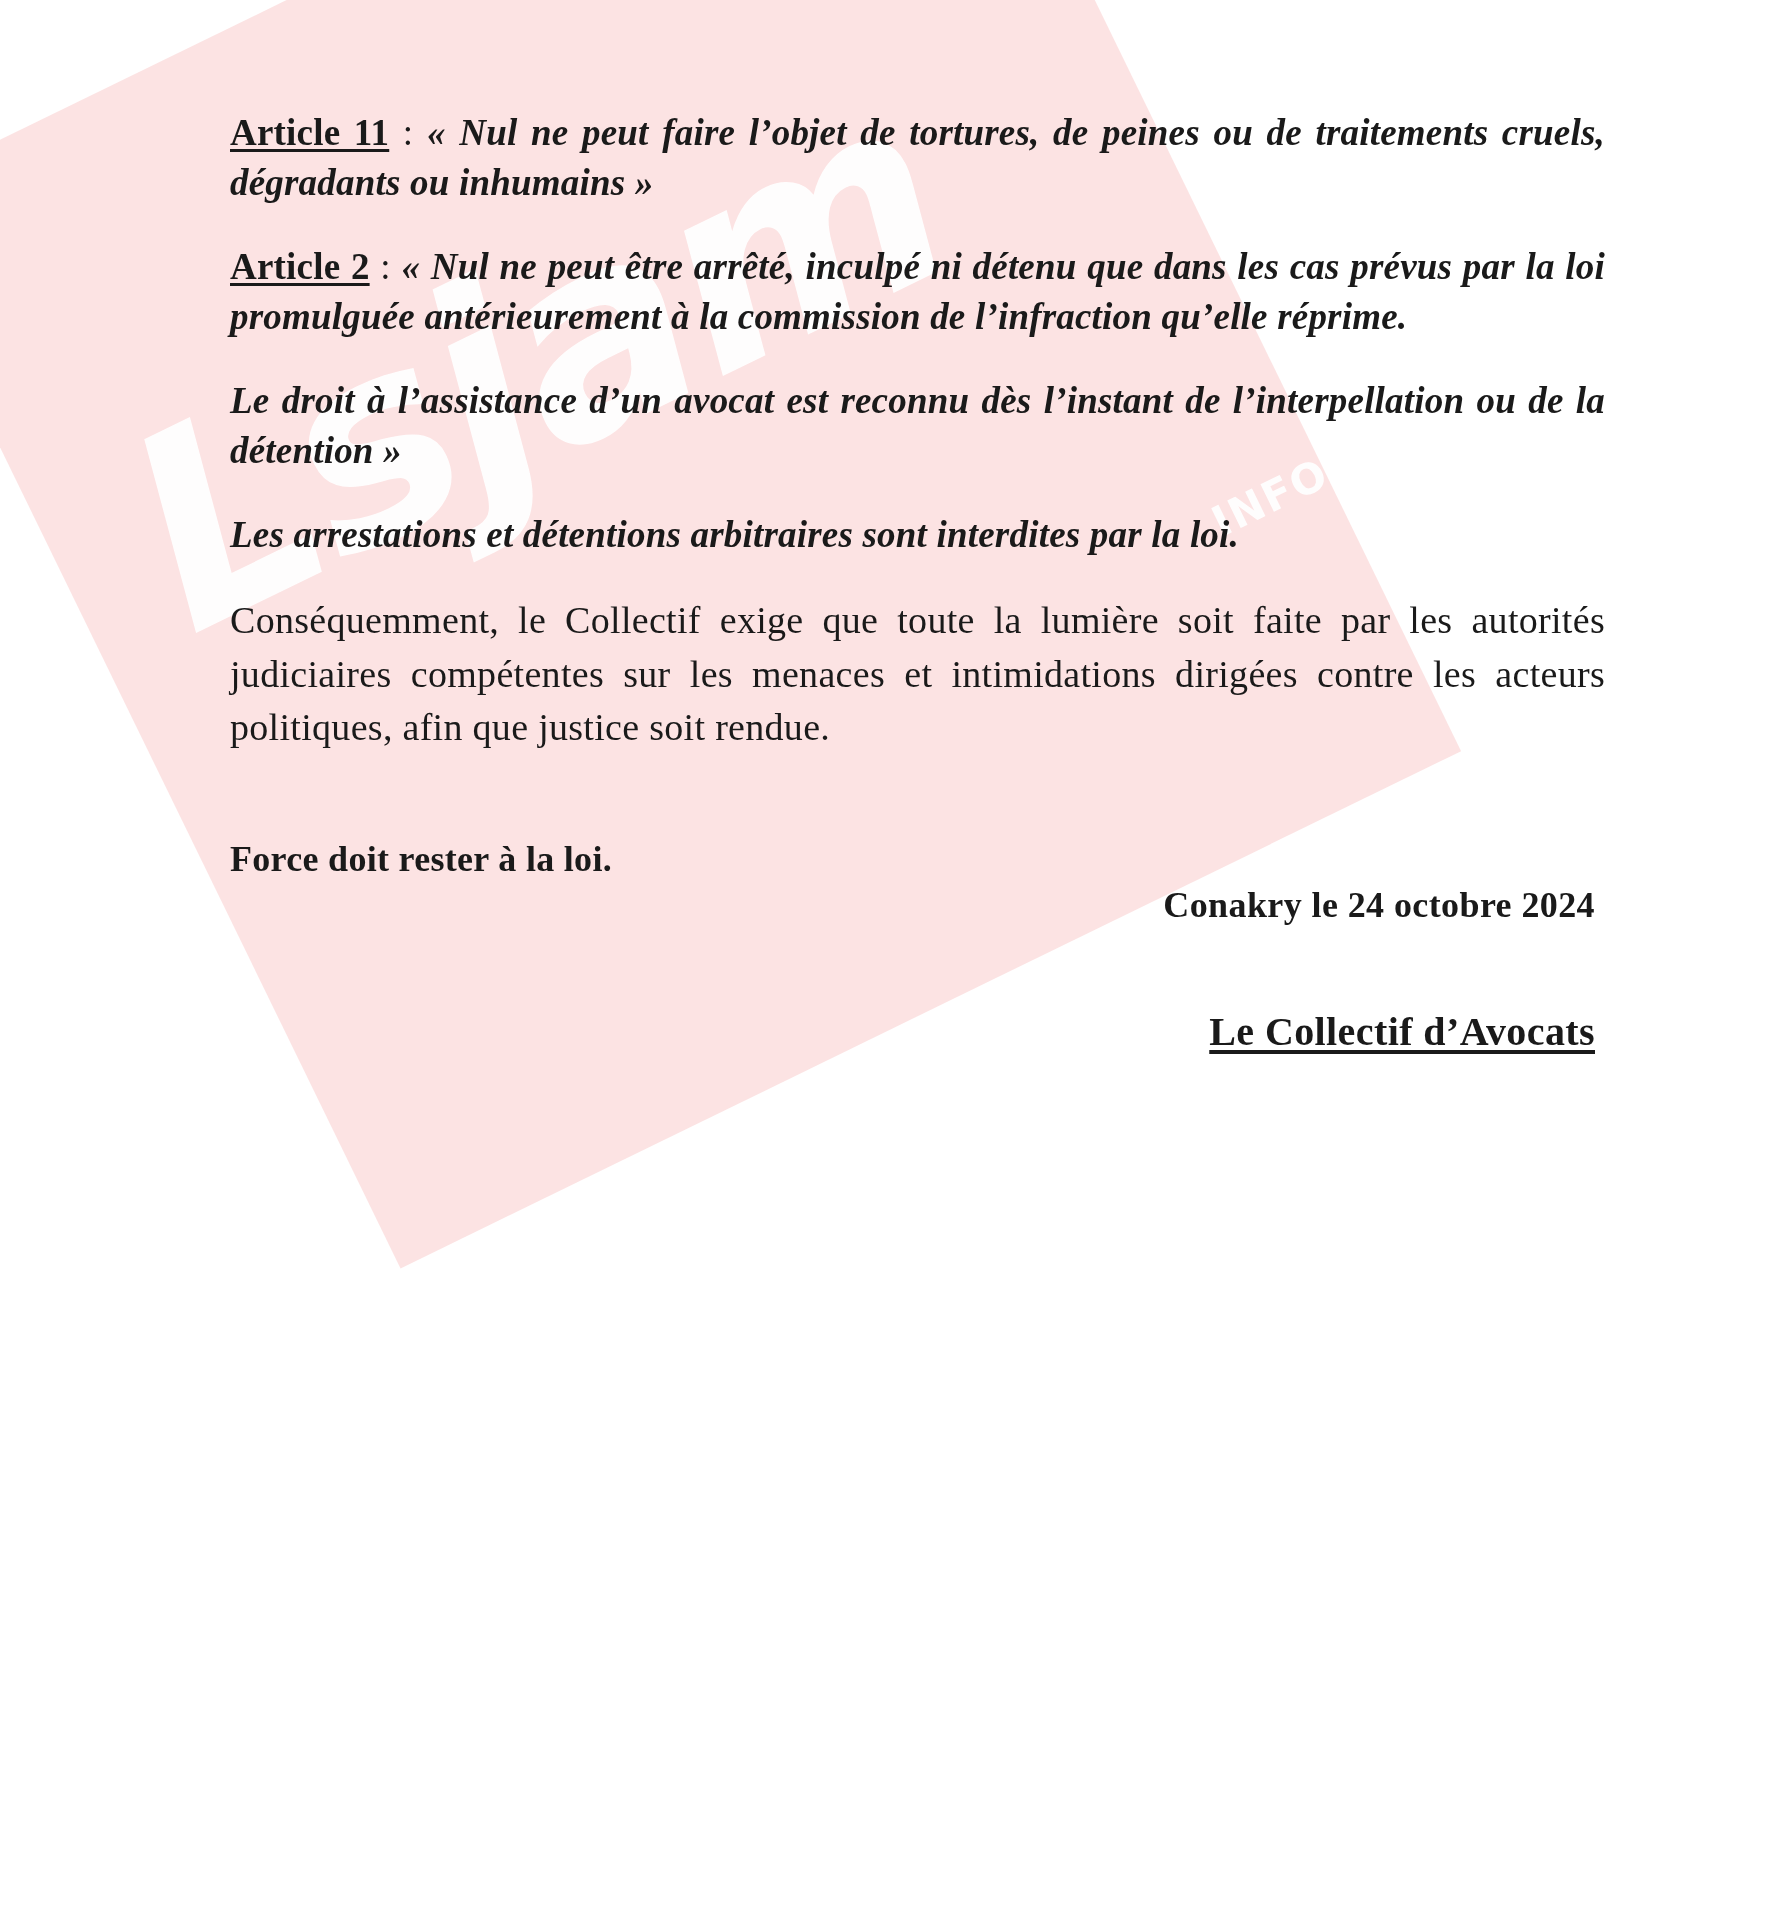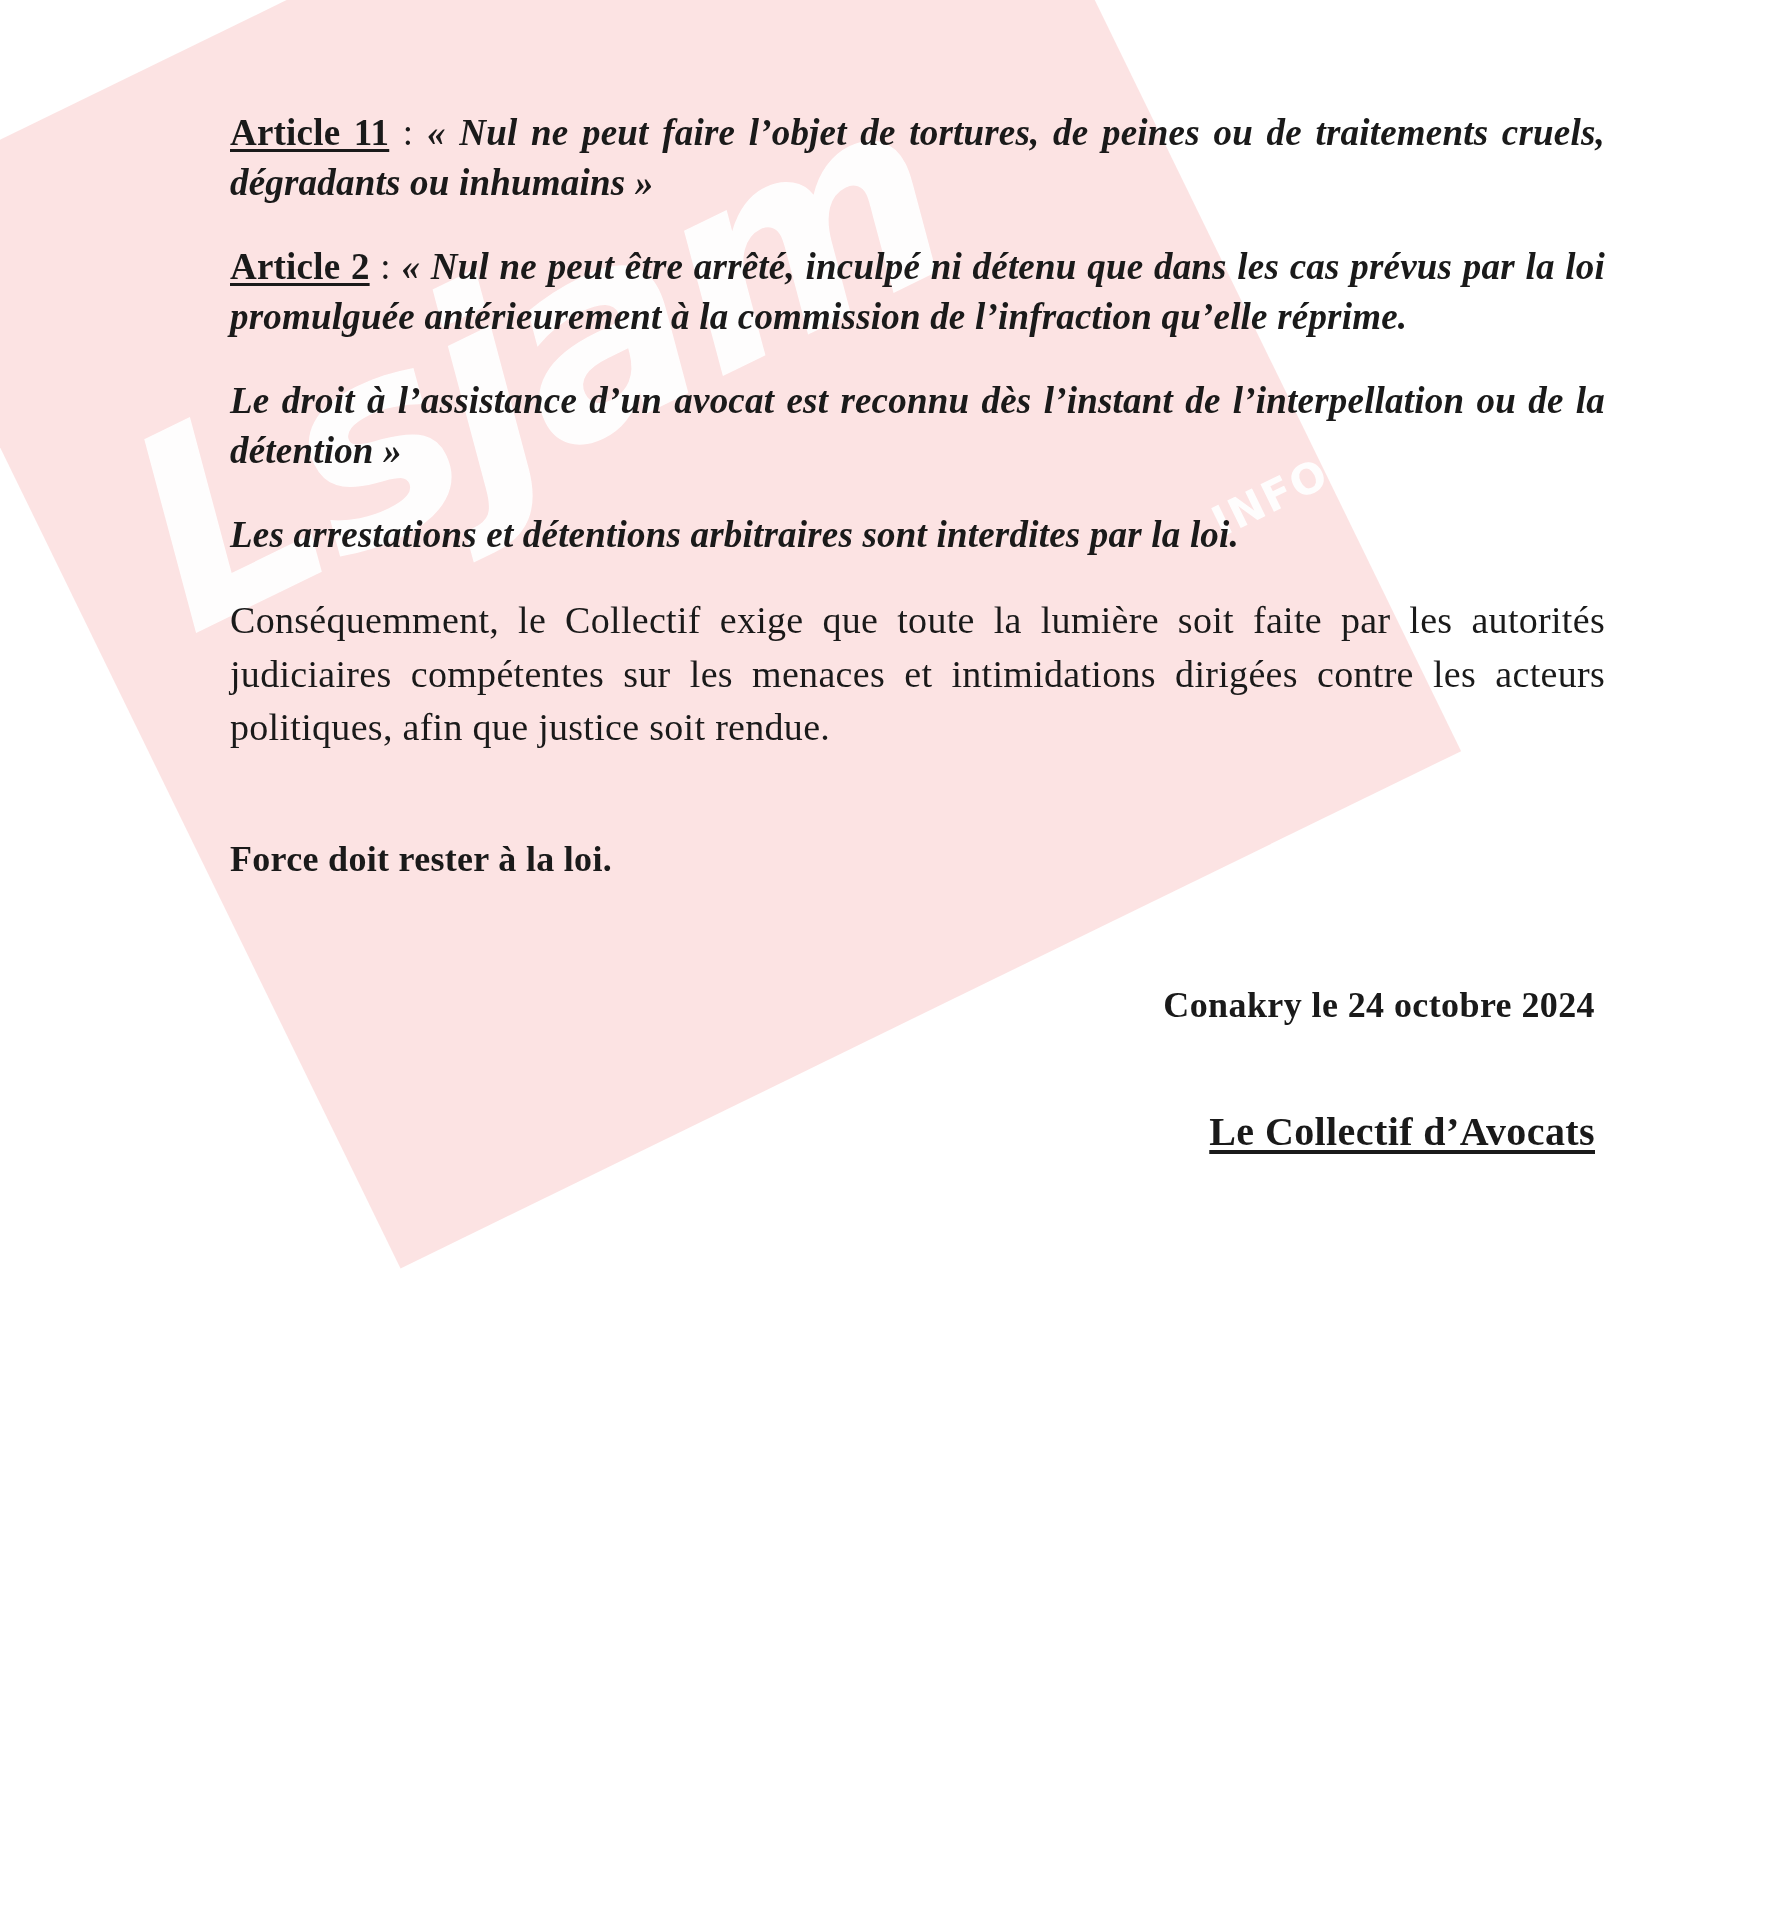--- a/index.html
+++ b/index.html
@@ -104,21 +104,20 @@
   .para.force {
     font-weight: bold;
     font-style: normal;
     font-size: 36px;
     margin-top: 80px;
     margin-bottom: 0;
     text-align: left;
     letter-spacing: 0.3px;
   }
   .signature-block {
-    margin-top: 100px;
     text-align: right;
     padding-right: 10px;
   }
   .sig-date {
     font-weight: bold;
     font-size: 36px;
     letter-spacing: 0.4px;
   }
   .sig-name {
     font-weight: bold;

